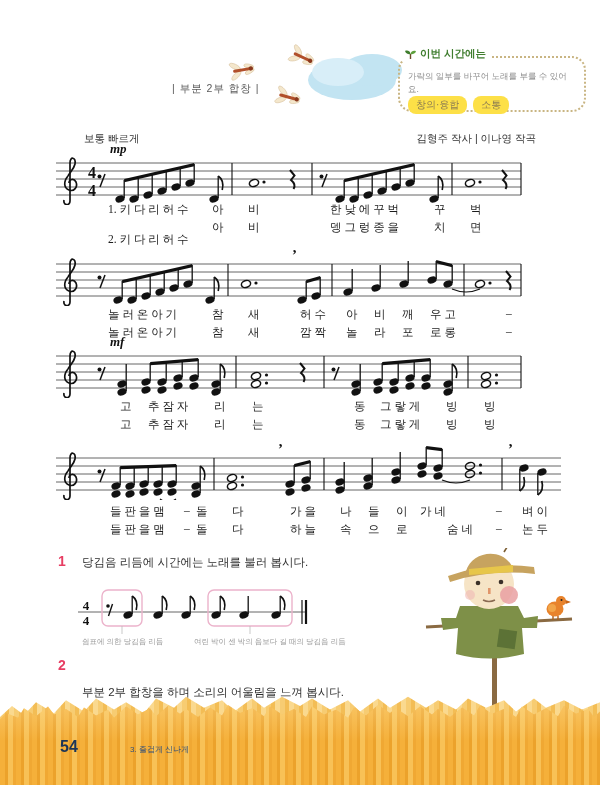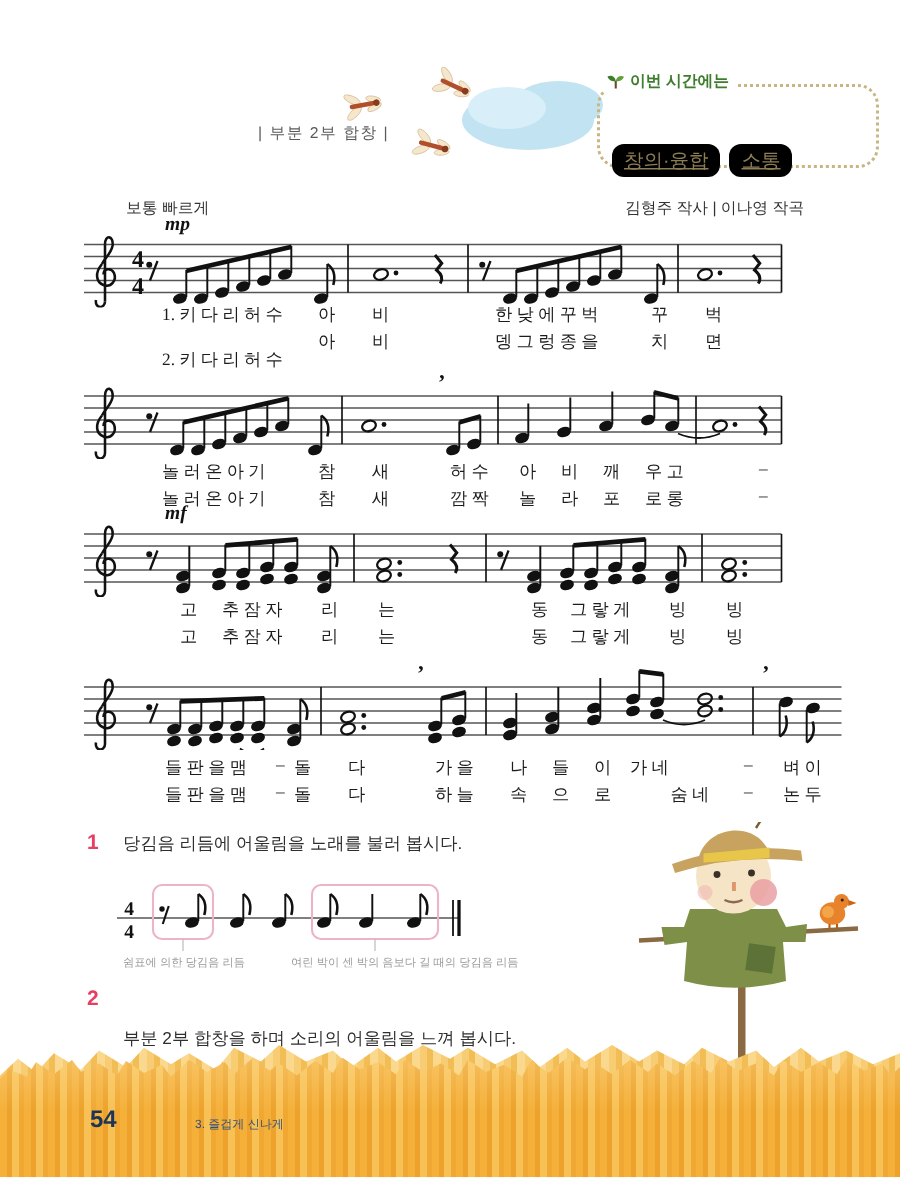--- a/index.html
+++ b/index.html
@@ -9,21 +9,21 @@
   .title{position:absolute;left:62px;top:58px;margin:0;font-size:31px;font-weight:800;
          letter-spacing:3px;color:#c43a22;font-family:"Liberation Sans",sans-serif;}
   .subtitle{position:absolute;left:172px;top:82px;font-size:10.5px;color:#5a5a5a;letter-spacing:1px;}
   
   .info-box{position:absolute;left:398px;top:56px;width:188px;height:56px;
             border:2px dotted #c9b583;border-radius:14px;box-sizing:border-box;}
   .info-heading{position:absolute;left:402px;top:47px;background:#fff;padding:0 6px 0 2px;
                 font-size:10.5px;font-weight:bold;color:#3f7d2e;display:flex;align-items:center;gap:3px;}
   .info-body{position:absolute;left:408px;top:70px;width:168px;font-size:8.5px;color:#8c8c8c;line-height:1.55;margin:0;}
   .info-tags{position:absolute;left:408px;top:96px;display:flex;gap:6px;}
-  .tag{background:#000000;color:#8d7d52;font-size:13px;padding:2px 8px;border-radius:8px;text-decoration:underline;}
+  .tag{background:#fde047;color:#8d7d52;font-size:10px;padding:2px 8px;border-radius:8px;}
   
   .tempo{position:absolute;left:84px;top:132px;font-size:10.5px;color:#333;}
   .credits{position:absolute;right:64px;top:132px;font-size:10.5px;color:#333;}
   
   .staff{position:absolute;left:56px;}
   .lyric{position:absolute;font-family:"Liberation Serif","DejaVu Serif",serif;
          font-size:11.5px;color:#1c1c1c;white-space:pre;}
   
   .act-num{position:absolute;font-size:14px;font-weight:800;color:#e73e63;}
   .act-text{position:absolute;font-size:11.5px;color:#2e2e2e;}
@@ -81,20 +81,21 @@
 
   <div class="info-box"></div>
   <div class="info-heading">
     <svg width="13" height="12" viewBox="0 0 13 12">
       <path d="M6.5,11 L6.5,6" stroke="#6b4a2a" stroke-width="1.4" fill="none"></path>
       <path d="M6.5,6 C6,2.5 3,2 1,3 C2,6 5,6.6 6.5,6 Z" fill="#3f7d2e"></path>
       <path d="M6.5,6 C7,3 10,2 12,3.2 C11,6 8,6.6 6.5,6 Z" fill="#5da03c"></path>
     </svg>
     <span>이번 시간에는</span>
   </div>
+  <p class="info-body">가락의 일부를 바꾸어 노래를 부를 수 있어요.</p>
   <div class="info-tags">
     <span class="tag">창의·융합</span>
     <span class="tag">소통</span>
   </div>
 
   <span class="tempo">보통 빠르게</span>
   <span class="credits">김형주 작사 | 이나영 작곡</span>
 
   <svg class="staff" width="510" height="64" viewBox="0 -14 510 64" style="top: 141px;">
       <line x1="0" y1="8" x2="465" y2="8" stroke="#555" stroke-width="0.9"></line>
@@ -431,21 +432,21 @@
       <span class="lyric" style="left: 290px; top: 522px;">하 늘</span>
       <span class="lyric" style="left: 340px; top: 522px;">속</span>
       <span class="lyric" style="left: 368px; top: 522px;">으</span>
       <span class="lyric" style="left: 396px; top: 522px;">로</span>
       <span class="lyric" style="left: 420px; top: 522px; margin-left: 27px;">숨 네</span>
       <span class="lyric" style="left: 496px; top: 522px;">–</span>
       <span class="lyric" style="left: 522px; top: 522px;">논 두</span>
     </div>
 
   <span class="act-num" style="left:58px;top:553px;">1</span>
-  <span class="act-text" style="left:82px;top:555px;">당김음 리듬에 어울림을 노래를 불러 봅시다.</span>
+  <span class="act-text" style="left:82px;top:555px;">당김음 리듬에 시간에는 노래를 불러 봅시다.</span>
   <svg id="rhythm-figure" style="position:absolute;left:76px;top:586px;" width="310" height="66" viewBox="0 0 310 66">
       <line x1="2" y1="26" x2="230" y2="26" stroke="#555" stroke-width="0.9"></line>
       <text x="10" y="24" font-size="13" font-weight="bold" text-anchor="middle" font-family="&quot;Liberation Serif&quot;,serif" fill="#111">4</text>
       <text x="10" y="39" font-size="13" font-weight="bold" text-anchor="middle" font-family="&quot;Liberation Serif&quot;,serif" fill="#111">4</text>
       <circle cx="32" cy="20" r="1.8" fill="#111"></circle>
       <path d="M36.5,18 L32.5,30" stroke="#111" stroke-width="1.4"></path>
       <ellipse cx="52" cy="29" rx="4.7" ry="3.4" transform="rotate(-18 52 29)" fill="#111" stroke="#111" stroke-width="0"></ellipse>
       <line x1="56.2" y1="28" x2="56.2" y2="10" stroke="#111" stroke-width="1.3"></line>
       <path d="M56.2,10 q6.5,4.5 4,14" stroke="#111" stroke-width="1.7" fill="none"></path>
       <ellipse cx="82" cy="29" rx="4.7" ry="3.4" transform="rotate(-18 82 29)" fill="#111" stroke="#111" stroke-width="0"></ellipse>

